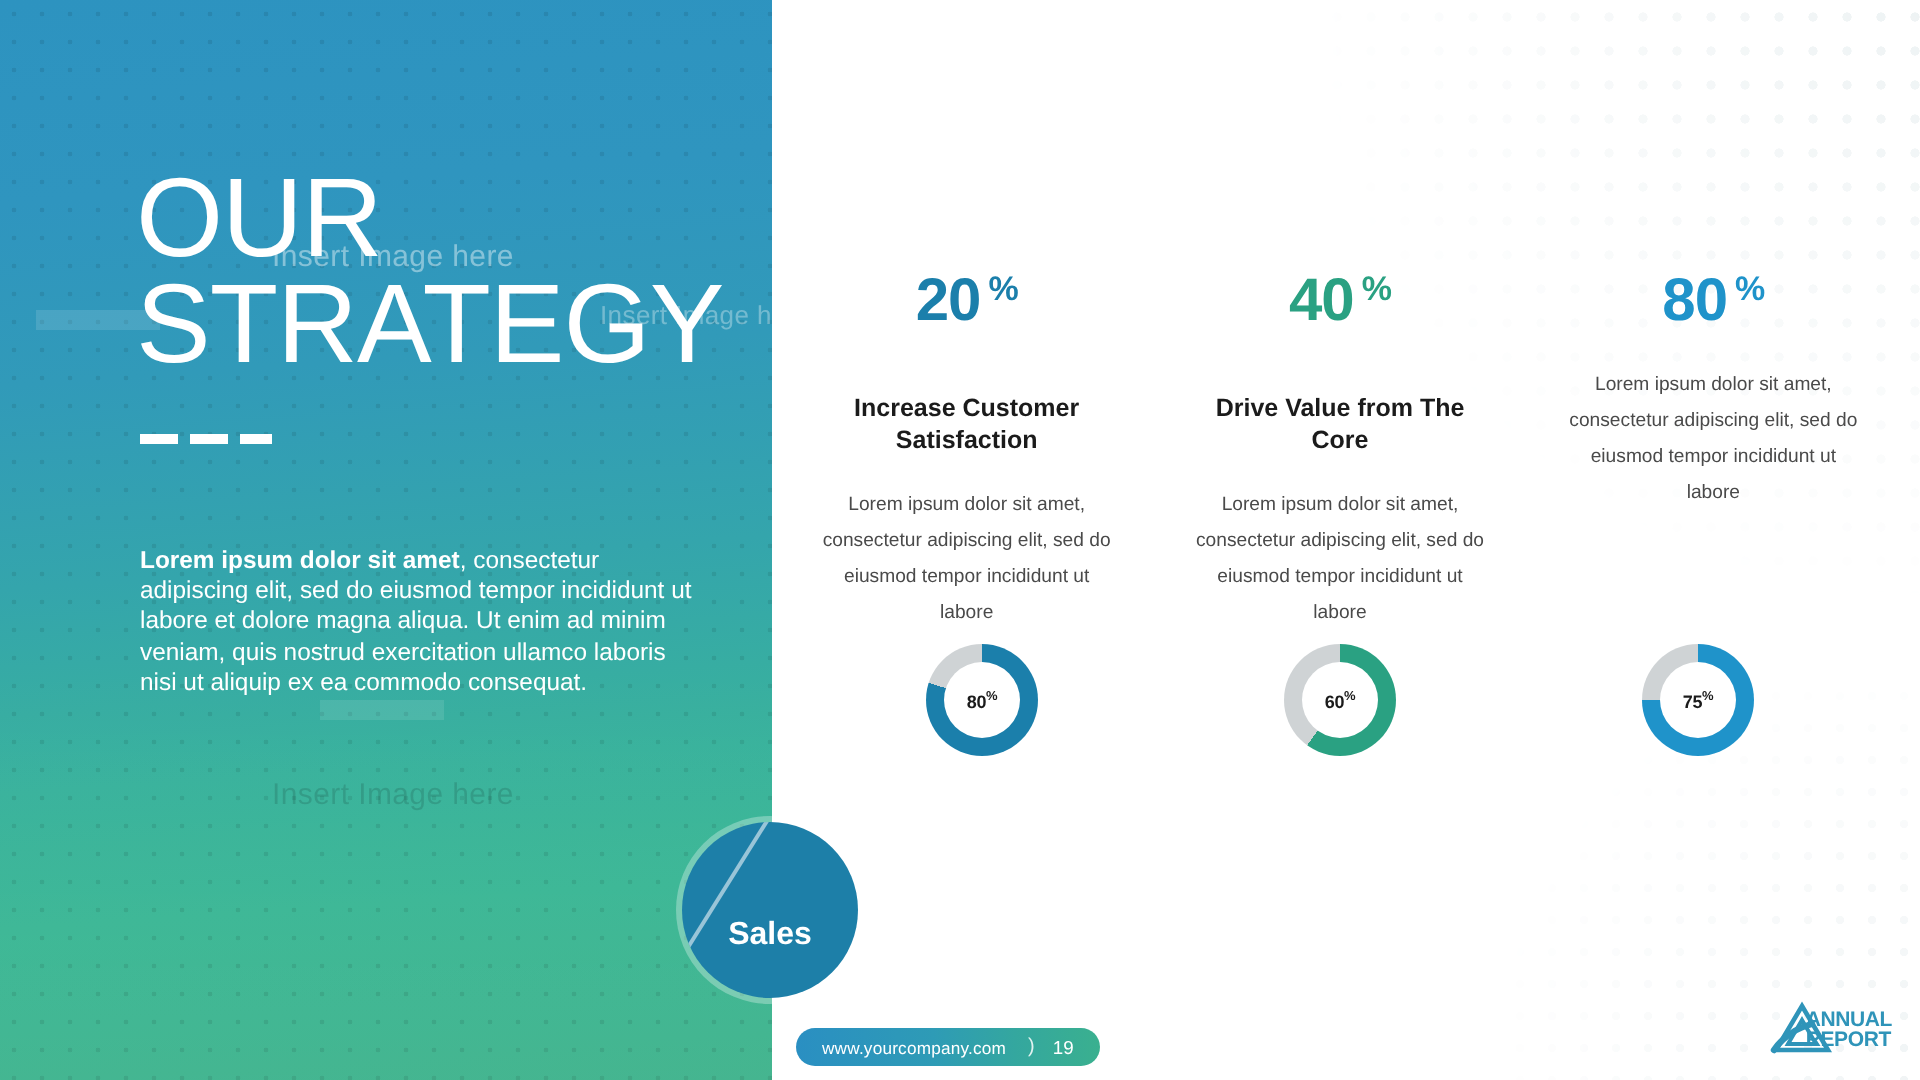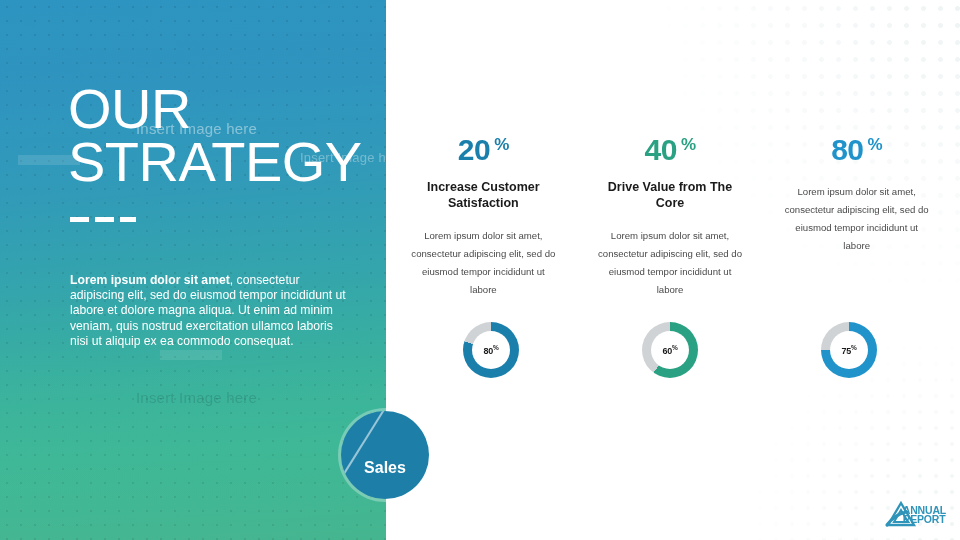--- a/index.html
+++ b/index.html
@@ -100,21 +100,21 @@
   .stats{
     position:absolute;left:410px;top:128px;width:520px;
     display:flex;justify-content:space-between;gap:40px;
   }
   .stat{width:162px;text-align:center;}
   .stat-num{
     font-size:30px;font-weight:700;line-height:34px;letter-spacing:-.5px;
   }
   .stat-num .pct{font-size:17px;font-weight:700;vertical-align:10px;margin-left:4px;}
   .stat-head{
-    margin-top:12px;color:#1b1b1b;font-size:12.5px;font-weight:700;line-height:16px;
+    margin-top:28px;color:#1b1b1b;font-size:12.5px;font-weight:700;line-height:16px;
   }
   .stat-body{
     margin-top:16px;color:#4a4a4a;font-size:9.6px;line-height:18px;
   }
 
   
   .donuts{
     position:absolute;left:410px;top:322px;width:520px;
     display:flex;justify-content:space-between;
   }
@@ -237,20 +237,25 @@
     <div class="donut-wrap">
       <div class="donut" id="donut-2" style="background: conic-gradient(rgb(31, 147, 202) 0deg, rgb(31, 147, 202) 270deg, rgb(207, 211, 213) 270deg, rgb(207, 211, 213) 360deg);">
         <div class="hole">
           <span class="lbl">75<sup>%</sup></span>
         </div>
       </div>
     </div>
 
   </div>
 
+  <div class="footer">
+    <span class="url">www.yourcompany.com</span>
+    <span class="sep">)</span>
+    <span class="pg">19</span>
+  </div>
 
   <div class="logo">
     <span>
       <svg width="34" height="30" viewBox="0 0 34 30" aria-hidden="true">
         <polygon points="17,5 30,27 4,27" fill="none" stroke="#2f94b9" stroke-width="2.3"></polygon>
         <polygon points="17,12 24,24 10,24" fill="none" stroke="#2f94b9" stroke-width="2"></polygon>
         <path d="M3 27 C 8 20, 14 16, 22 14" fill="none" stroke="#2f94b9" stroke-width="3.2" stroke-linecap="round"></path>
       </svg>
     </span>
     <span class="logo-txt">

